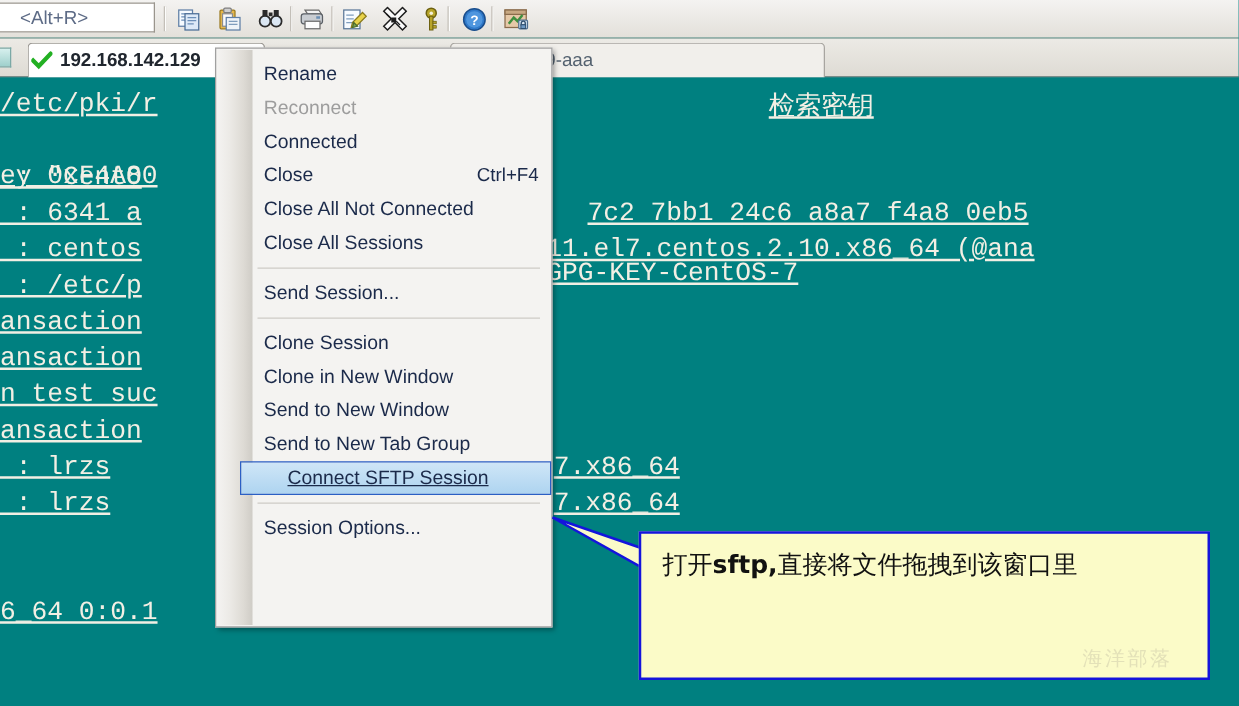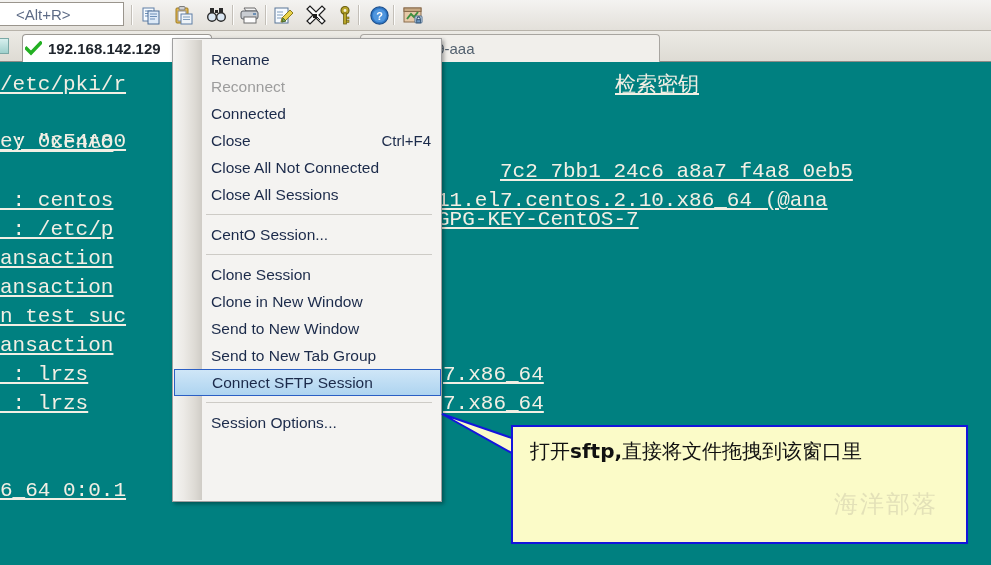--- a/index.html
+++ b/index.html
@@ -100,24 +100,25 @@
     position:relative;margin-left:29px;height:27px;
     display:flex;align-items:center;
     padding-left:9px;padding-right:10px;
     font-size:15.5px;color:#1b2a4a;
     font-family:"Liberation Sans", sans-serif;
     box-sizing:border-box;
     white-space:nowrap;
   }
   .mi.disabled{color:#9d9d9d;}
   .mi.sel{
-    margin-left:1px;padding-left:37px;
+    margin-left:19px;padding-left:37px;
     background:linear-gradient(#cfe6f7,#aed4f0);
     border:1px solid #2b5fc4;
     height:27px;
+    text-decoration:underline;
   }
   .mi .accel{margin-left:auto;font-size:15px;color:#1b2a4a;}
   .msep{
     margin-left:33px;margin-right:9px;height:1px;
     background:#cdcbc6;
   }
   .mspace{height:6px;}
 
   
   #callout{
@@ -126,23 +127,23 @@
     border:2px solid #1414dc;
     box-sizing:border-box;
   }
   #callout .ctext{
     position:absolute;left:17px;top:11px;width:400px;
     font-family:"DejaVu Sans", sans-serif;
     font-size:20px;line-height:27px;color:#111111;
   }
   #callout .ctext b{font-weight:bold;}
   #callout .watermark{
-    position:absolute;right:28px;bottom:22px;
+    position:absolute;right:28px;bottom:4px;
     font-family:Liberation Serif, serif;
-    font-size:24px;color:#e3e1b8;letter-spacing:2px;
+    font-size:16px;color:#e3e1b8;letter-spacing:2px;
   }
   #pointer{position:absolute;left:430px;top:400px;width:110px;height:80px;}
 </style>
 </head>
 <body>
 
 <div id="toolbar">
 
   <div id="cmdbox">
     <span class="ph">&lt;Alt+R&gt;</span>
@@ -258,21 +259,22 @@
   <div class="tab" id="tab1">
     <span class="lbl">2.129-aaa</span>
   </div>
 </div>
 
 <div id="terminal">
     <div class="tline" style="left: 0px; top: 8px;">/etc/pki/r</div>
     <div class="tline cjk" style="left: 615px; top: 8px;">检索密钥</div>
     <div class="tline" style="left: 0px; top: 37px; margin-top: 28px;">ey 0xF4A80</div>
     <div class="tline" style="left: 0px; top: 66px;"> : "CentO</div>
-    <div class="tline" style="left: 462px; top: 95px; margin-left: 38px;">7c2 7bb1 24c6 a8a7 f4a8 0eb5</div>
+    <div class="tline" style="left: 0px; top: 95px;"> : 6341 a</div>
+    <div class="tline" style="left: 432px; top: 95px; margin-left: 38px;">7c2 7bb1 24c6 a8a7 f4a8 0eb5</div>
     <div class="tline" style="left: 0px; top: 124px;"> : centos</div>
     <div class="tline" style="left: 437px; top: 124px;">11.el7.centos.2.10.x86_64 (@ana</div>
     <div class="tline" style="left: 0px; top: 153px;"> : /etc/p</div>
     <div class="tline" style="left: 437px; top: 143px;">GPG-KEY-CentOS-7</div>
     <div class="tline" style="left: 0px; top: 182px;">ansaction</div>
     <div class="tline" style="left: 0px; top: 211px;">ansaction</div>
     <div class="tline" style="left: 0px; top: 240px;">n test suc</div>
     <div class="tline" style="left: 0px; top: 269px;">ansaction</div>
     <div class="tline" style="left: 0px; top: 298px;"> : lrzs</div>
     <div class="tline" style="left: 443px; top: 298px;">7.x86_64</div>
@@ -304,21 +306,21 @@
   </div>
   <div class="mi">
     <span>Close All Sessions</span>
   </div>
 
   <div class="mspace"></div>
   <div class="msep"></div>
   <div class="mspace"></div>
 
   <div class="mi">
-    <span>CentO Session...</span>
+    <span>Send Session...</span>
   </div>
 
   <div class="mspace"></div>
   <div class="msep"></div>
   <div class="mspace"></div>
 
   <div class="mi">
     <span>Clone Session</span>
   </div>
   <div class="mi">

